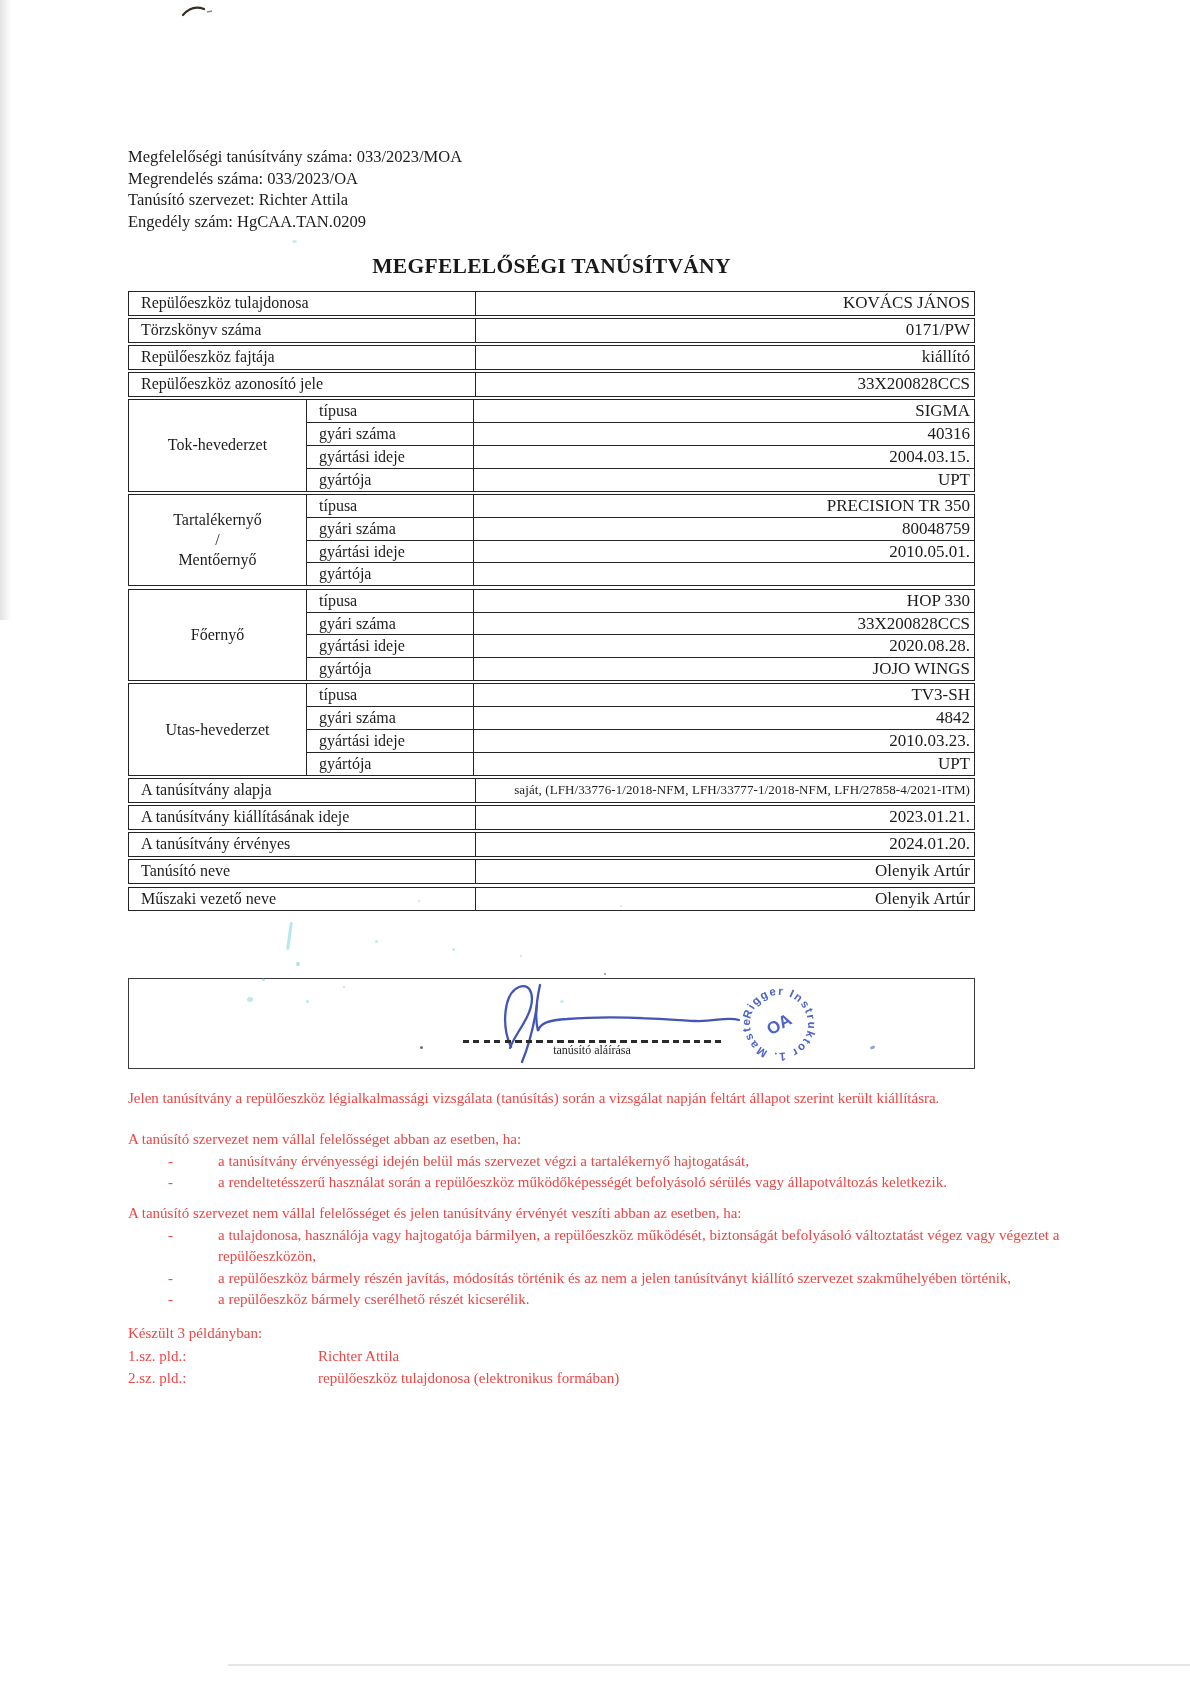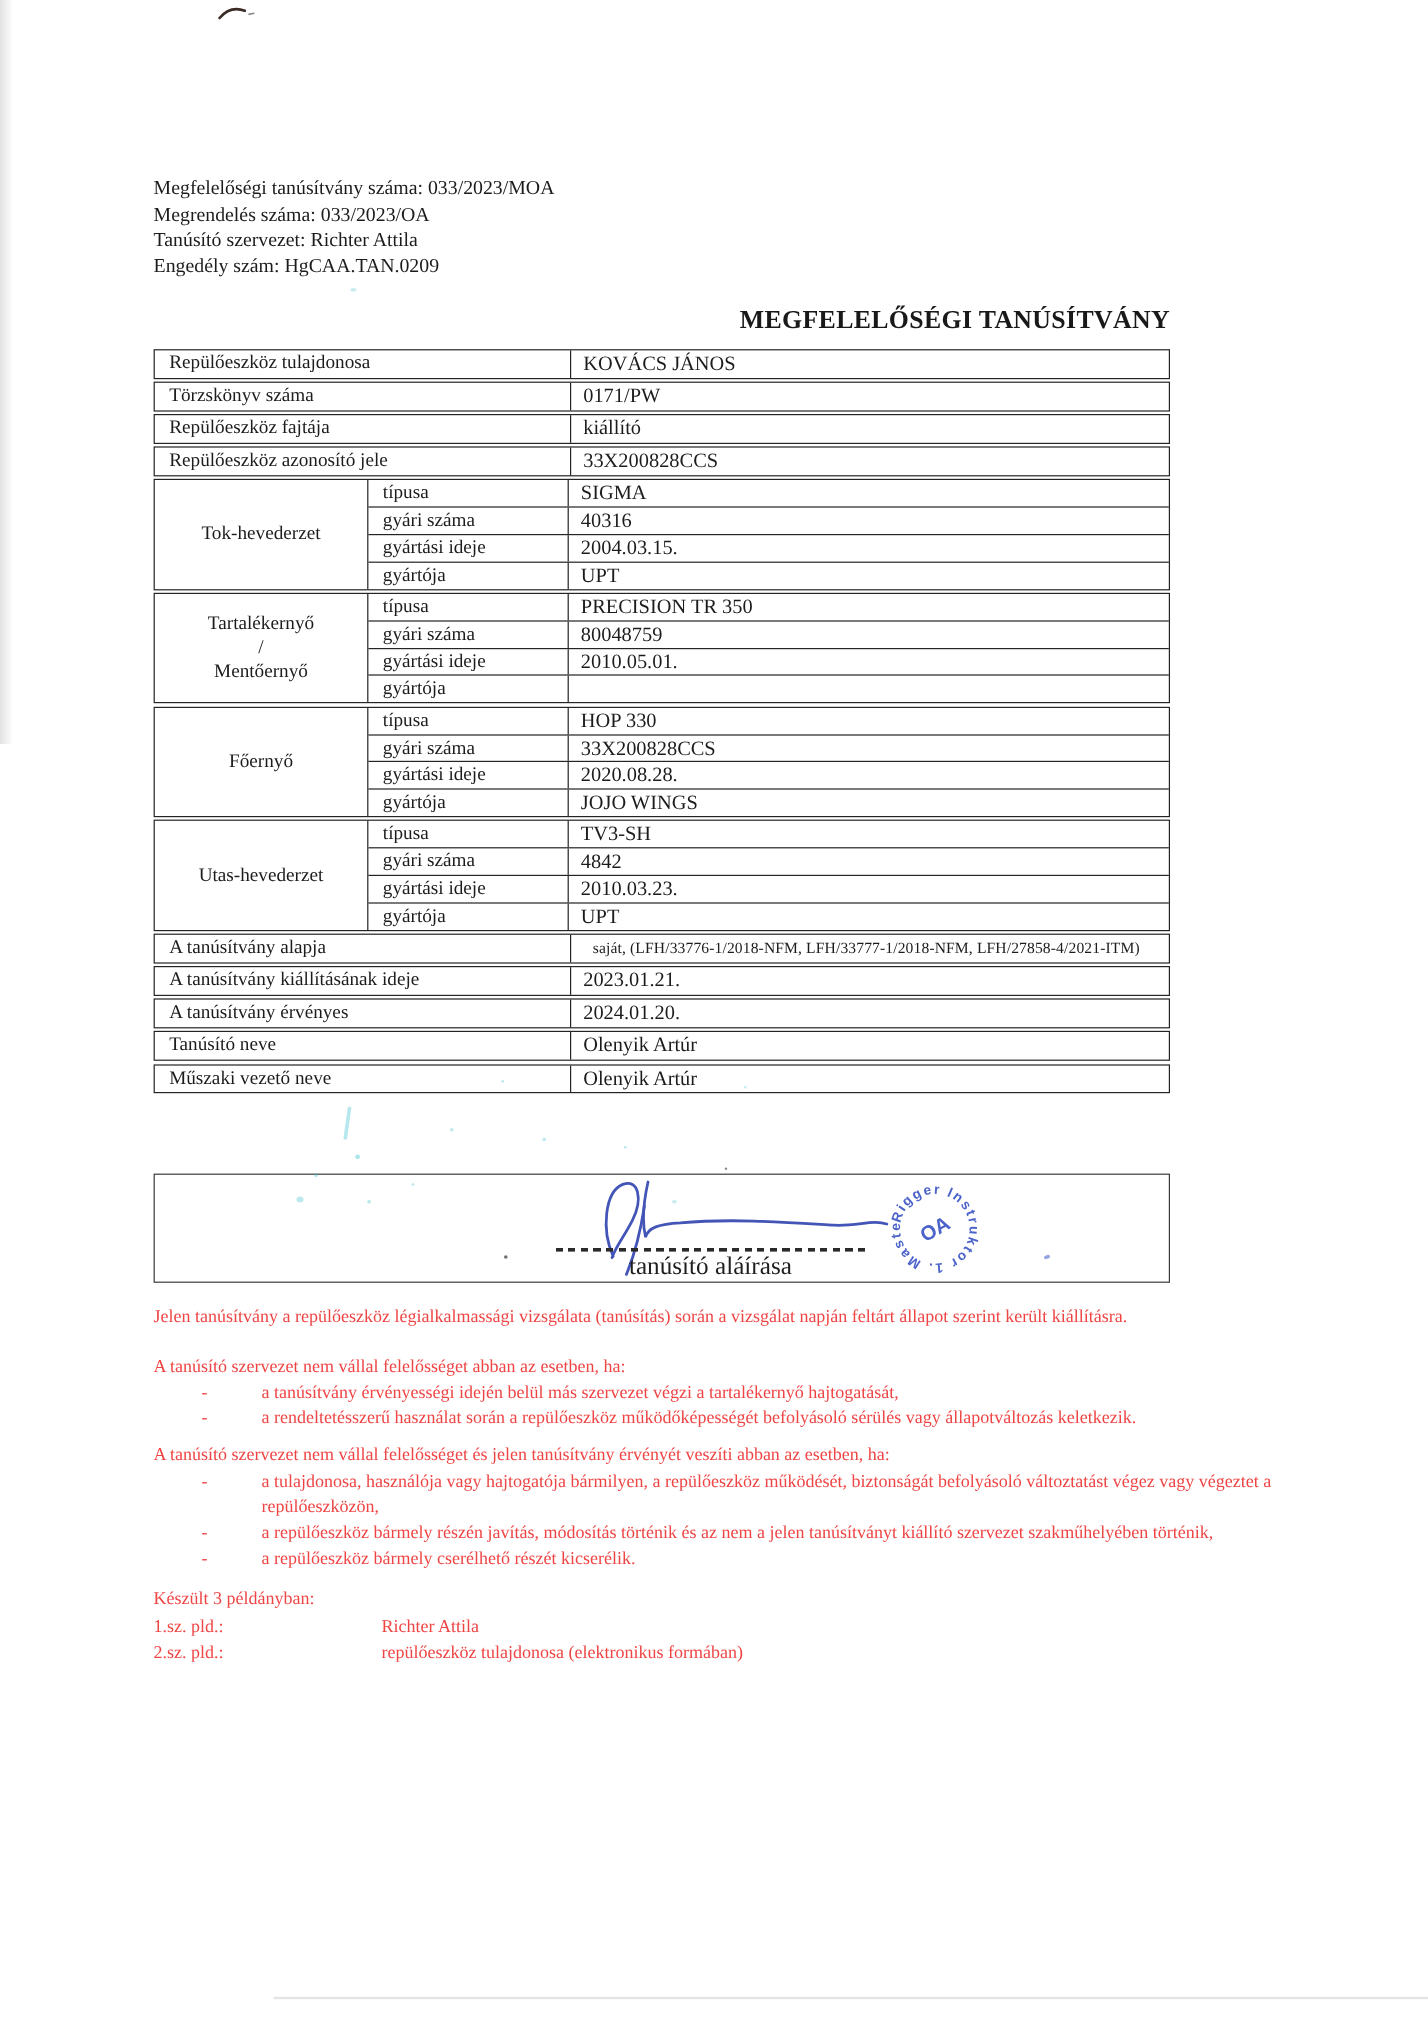--- a/index.html
+++ b/index.html
@@ -5,48 +5,48 @@
   * { margin:0; padding:0; box-sizing:border-box; }
   html,body { background:#ffffff; }
   .page {
     position:relative; width:1190px; height:1683px; background:#fff;
     font-family:"Liberation Serif", serif; color:#1c1c1c; overflow:hidden;
   }
   
   .hdr { position:absolute; left:128px; top:146px; font-size:16.5px; line-height:21.6px; }
   
   .title {
-    position:absolute; left:128px; top:254px; width:847px; text-align:right;
+    position:absolute; left:128px; top:254px; width:847px; text-align:center;
     font-size:21.5px; font-weight:bold; letter-spacing:.3px; color:#191919;
   }
   
   .tbl { position:absolute; left:128px; top:291px; width:847px; }
   .row { display:flex; border:1.6px solid #242424; margin-top:2.5px; background:#fff; }
   .row:first-child { margin-top:0; }
   .cell { line-height:22.6px; font-size:16px; }
   .c-label { width:347px; border-right:1.6px solid #242424; padding:0 8px 0 12px; }
-  .c-value { flex:1; padding:0 4px 0 10px; font-size:17px; }
+  .c-value { flex:1; padding:0 4px 0 10px; font-size:17px;text-align:right; }
   .c-value.small { font-size:13px; padding-left:18px; letter-spacing:.1px; }
   .g-label {
     width:178px; border-right:1.6px solid #242424; display:flex; align-items:center;
     justify-content:center; text-align:center; white-space:pre-line; line-height:20px;
   }
   .subrows { flex:1; display:flex; flex-direction:column; }
   .subrow { display:flex; border-top:1.3px solid #242424; }
   .subrow:first-child { border-top:none; }
   .c-attr { width:167px; border-right:1.6px solid #242424; padding:0 4px 0 12px; line-height:21.8px; }
   .subrow .c-value { line-height:21.8px; }
   
   .sigbox { position:absolute; left:128px; top:978px; width:847px; height:91px; border:1.8px solid #3a3a3a; background:#fff; }
   .sig-svg { position:absolute; left:348px; top:0; }
   .dashline {
     position:absolute; left:334px; top:61px; width:258px; height:2.6px;
     background:repeating-linear-gradient(90deg,#2a2a2a 0 6px, transparent 6px 10.5px);
   }
-  .sig-caption { position:absolute; left:334px; top:64px; width:258px; text-align:center; font-size:21px; color:#1e1e1e; }
+  .sig-caption { position:absolute; left:334px; top:64px; width:258px; text-align:center; font-size:12px; color:#1e1e1e; }
   .stamp { position:absolute; left:607px; top:2px; width:86px; height:86px; transform:rotate(9deg); opacity:.92; }
   
   .bodyblock { position:absolute; left:128px; width:972px; font-size:15px; line-height:21.5px; color:#ef4444; }
   .b-p1 { top:1088px; }
   .b-liability { top:1129px; }
   .b-invalidity { top:1203px; }
   .b-copies { top:1323px; }
   .li { display:flex; }
   .dash { margin-left:40px; width:50px; }
   .itext { flex:1; }

